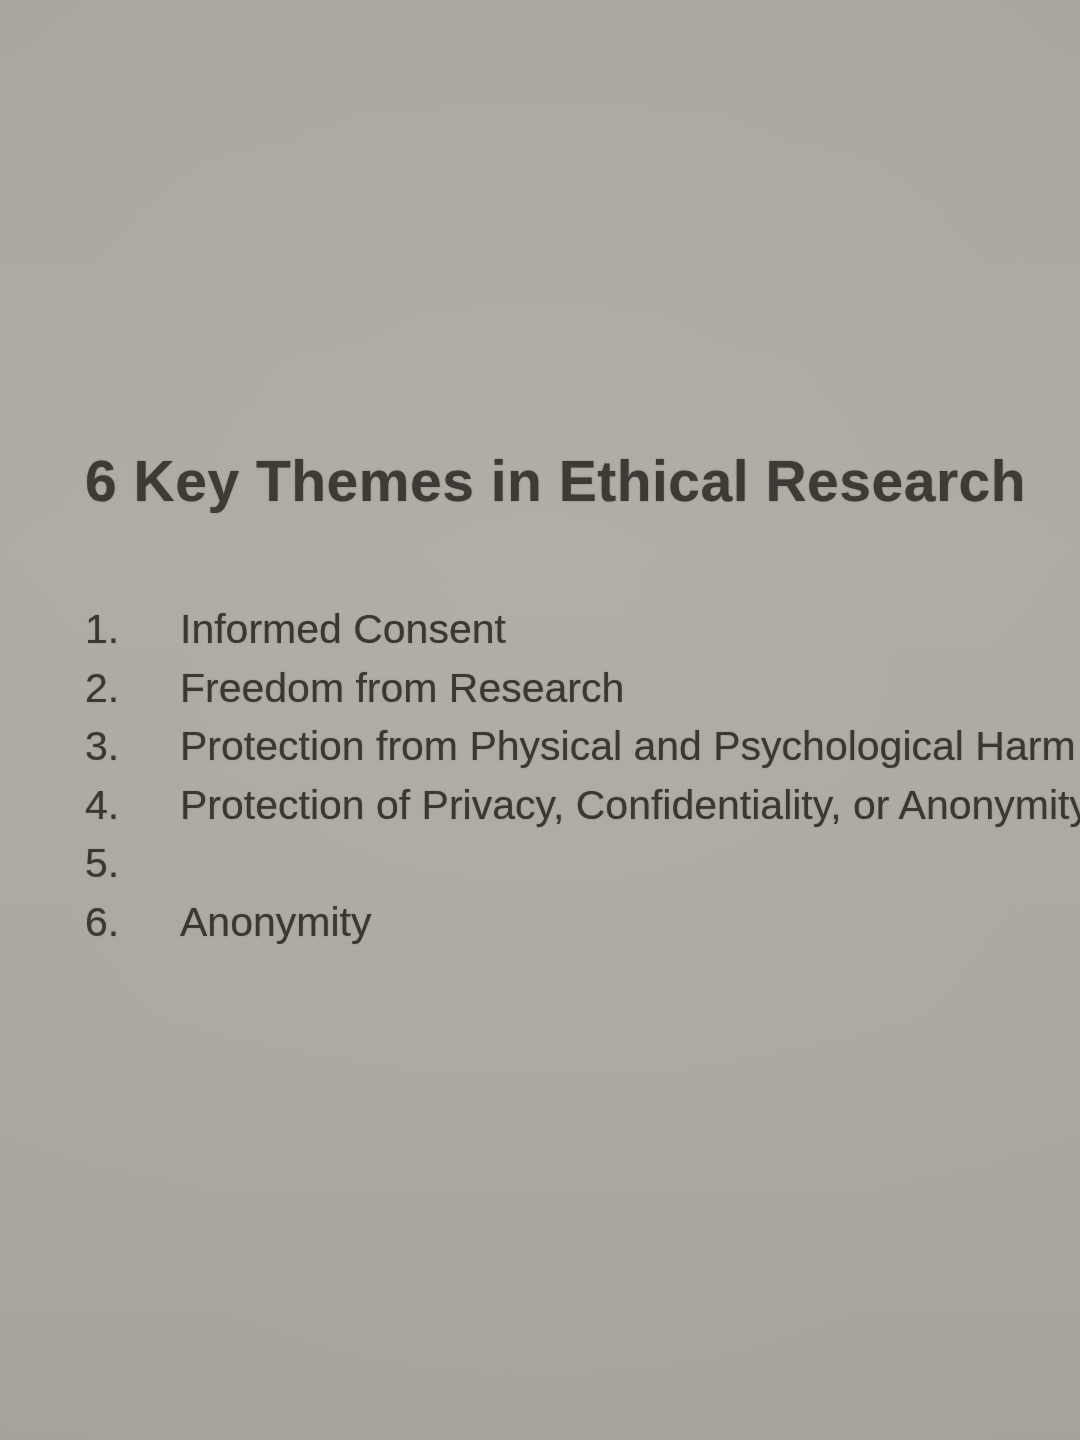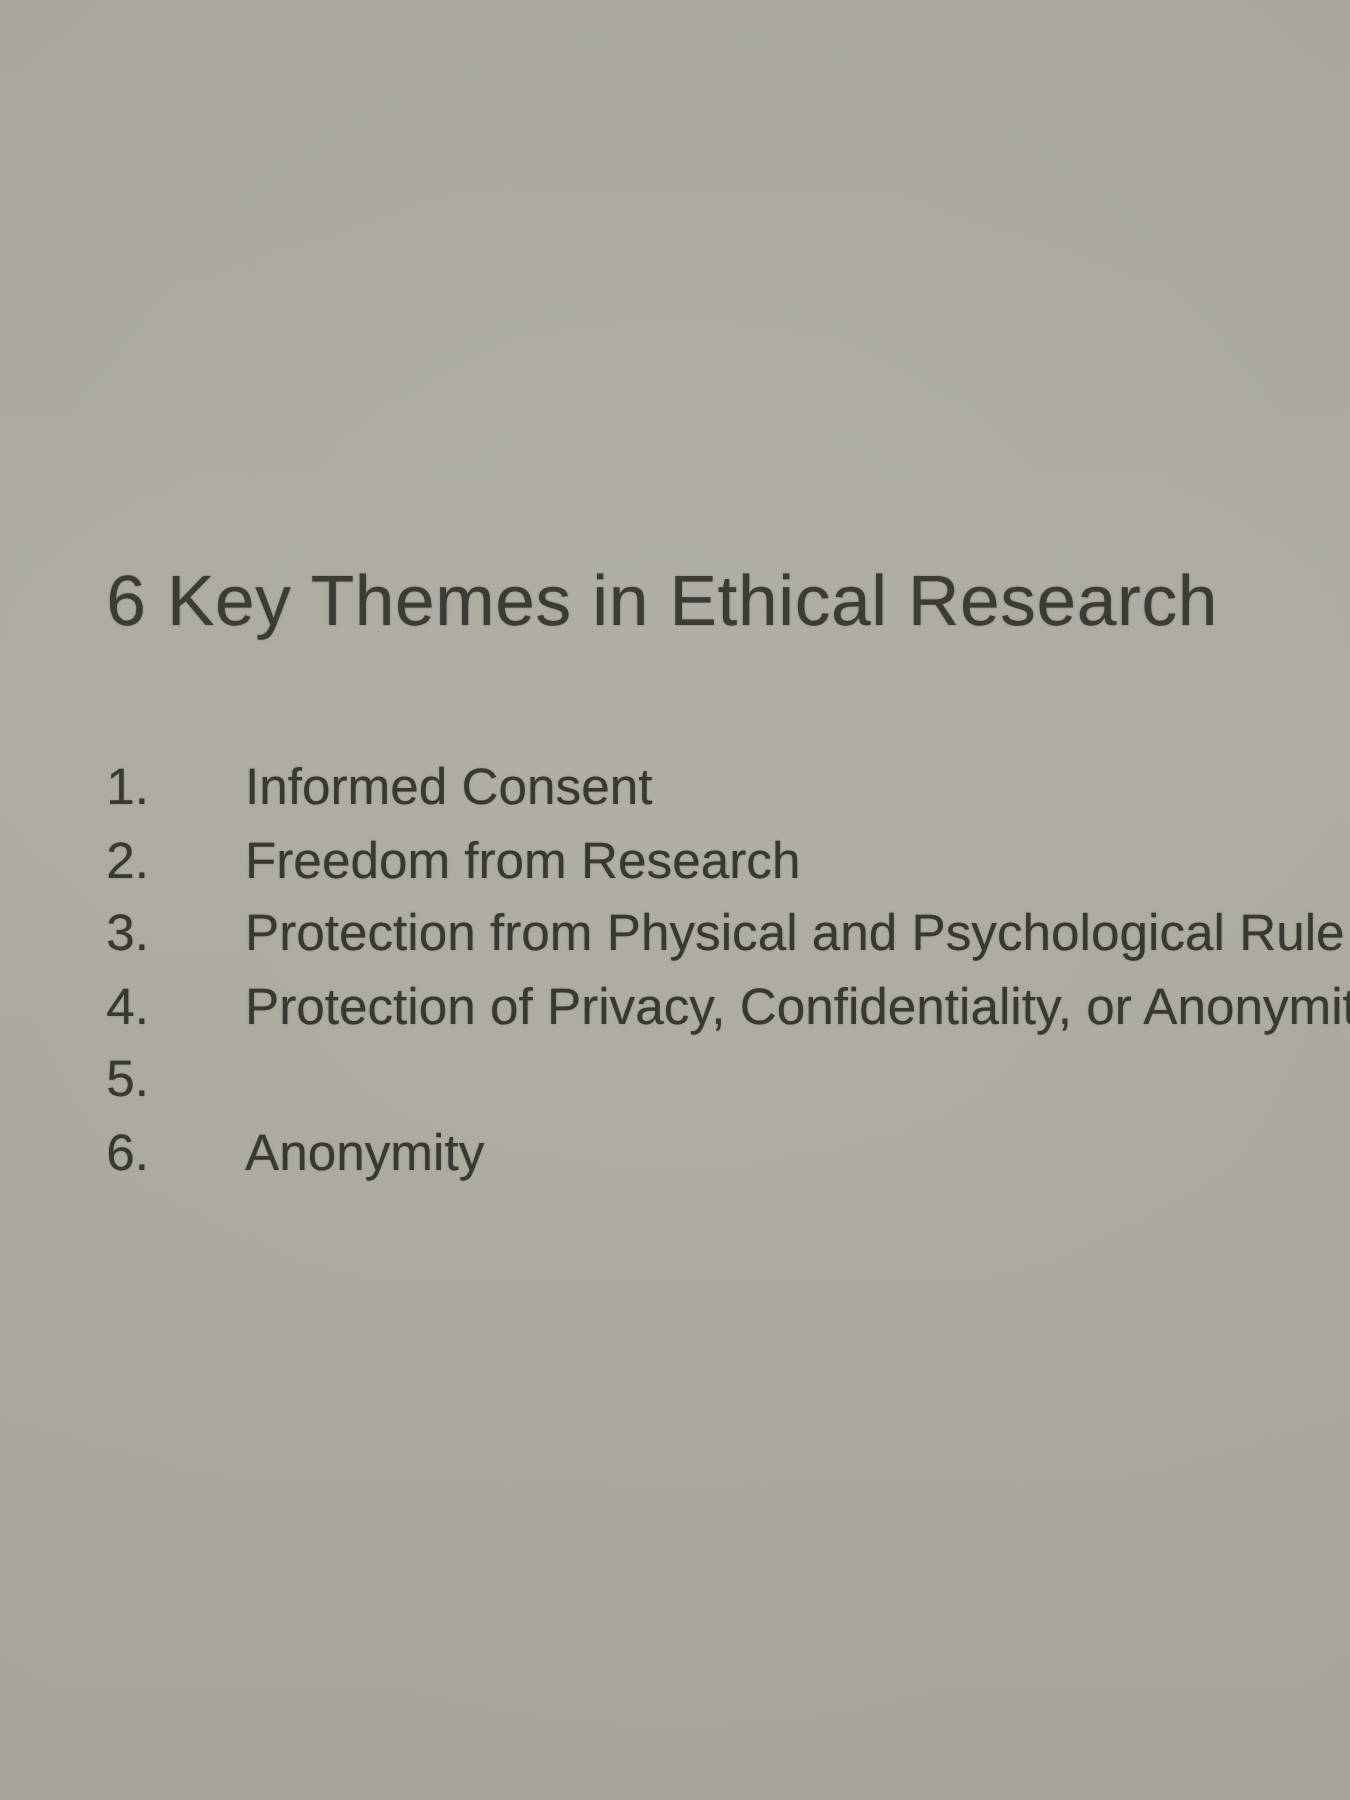--- a/index.html
+++ b/index.html
@@ -23,21 +23,21 @@
         rgba(255,255,255,0.00) 55%,
         rgba(0,0,0,0.05) 100%),
       linear-gradient(180deg, #a9a79f 0%, #adaaa1 38%, #aba89f 70%, #a7a49b 100%);
   }
   .slide-title {
     position: absolute;
     left: 85px;
     top: 448px;
     margin: 0;
     font-size: 57px;
-    font-weight: 400;
+    font-weight: 700;
     letter-spacing: 0.5px;
     color: #3d3b36;
     text-shadow: 0 0 1.5px rgba(61,59,54,0.55);
     white-space: nowrap;
   }
   .themes-list {
     position: absolute;
     left: 85px;
     top: 606px;
     margin: 0;
@@ -52,42 +52,41 @@
     font-weight: 400;
     color: #3a3833;
     text-shadow: 0 0 1.2px rgba(58,56,51,0.5);
     white-space: nowrap;
   }
   .item-number {
     flex: 0 0 95px;
   }
   .item-label {
     flex: 0 0 auto;
-    margin-left: 16px;
   }
 </style>
 </head>
 <body>
 
 <div class="photo">
 
   <h1 class="slide-title">6 Key Themes in Ethical Research</h1>
 
   <ol class="themes-list">
     <li>
       <span class="item-number">1.</span>
       <span class="item-label">Informed Consent</span>
     </li>
     <li>
       <span class="item-number">2.</span>
       <span class="item-label">Freedom from Research</span>
     </li>
     <li>
       <span class="item-number">3.</span>
-      <span class="item-label">Protection from Physical and Psychological Rule</span>
+      <span class="item-label">Protection from Physical and Psychological Harm</span>
     </li>
     <li>
       <span class="item-number">4.</span>
       <span class="item-label">Protection of Privacy, Confidentiality, or Anonymity</span>
     </li>
     <li>
       <span class="item-number">5.</span>
     </li>
     <li>
       <span class="item-number">6.</span>

